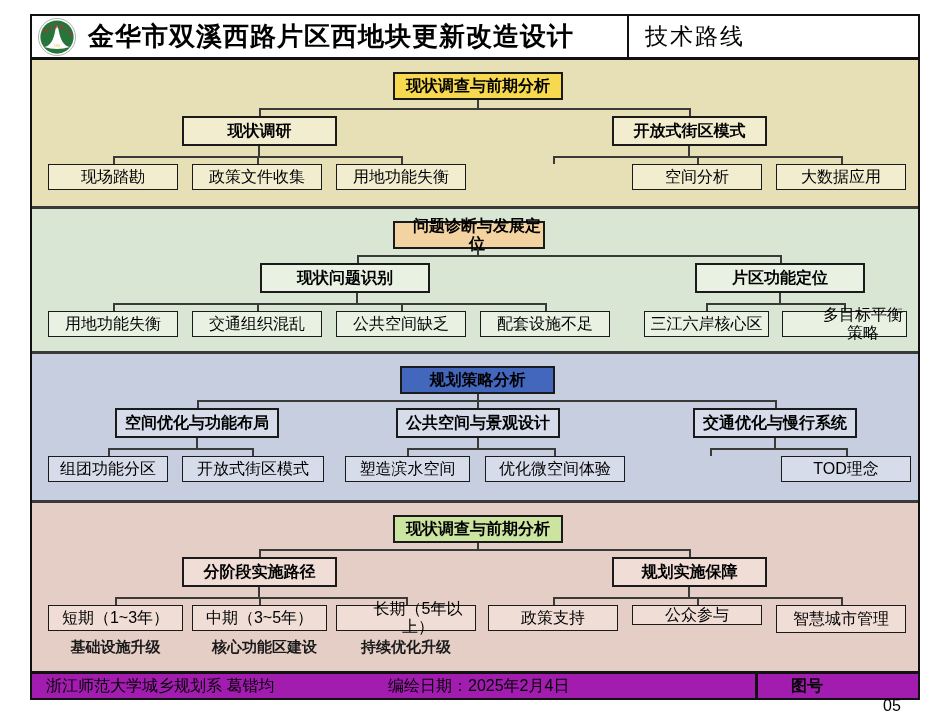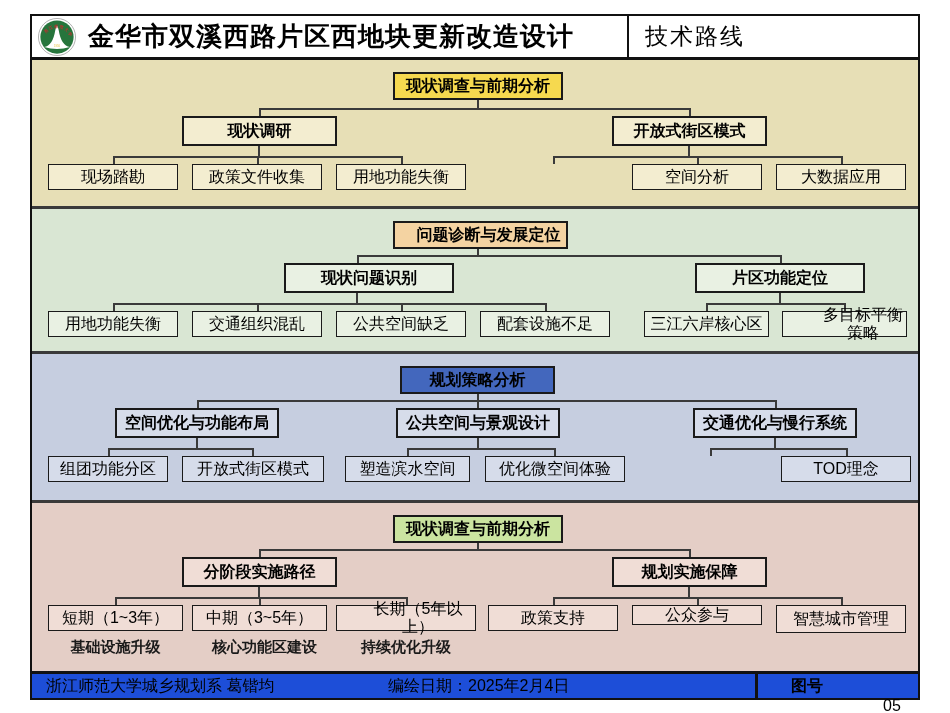--- a/index.html
+++ b/index.html
@@ -32,21 +32,21 @@
   .s3box { background:#D6DCEA; }
   .s4box { background:#F0DDD6; }
   .note { position:absolute; display:flex; align-items:center; justify-content:center;
           font-size:15px; font-weight:bold; color:#1a1a1a; }
 
   
   .hl { position:absolute; height:2px; background:#3a3a3a; }
   .vl { position:absolute; width:2px;  background:#3a3a3a; }
 
   
-  .ftr { position:absolute; left:0; top:655px; width:886px; height:27px; background:#1d4ed8; border-top:3px solid #111; }
+  .ftr { position:absolute; left:0; top:655px; width:886px; height:27px; background:#a21caf; border-top:3px solid #111; }
   .ftr-author { position:absolute; left:14px; top:0; height:24px; display:flex; align-items:center; font-size:16px; color:#000; }
   .ftr-date { position:absolute; left:356px; top:0; height:24px; display:flex; align-items:center; font-size:16px; color:#000; }
   .ftr-vline { position:absolute; left:723px; top:0; width:3px; height:24px; background:#111; }
   .ftr-figlabel { position:absolute; left:745px; top:0; width:60px; height:24px; display:flex; align-items:center; justify-content:center; font-size:16px; font-weight:bold; color:#000; }
   .ftr-fignum { position:absolute; left:840px; top:14px; width:40px; height:36px; display:flex; align-items:center; justify-content:center; font-size:16px; color:#000; }
 </style>
 </head>
 <body>
 
 <div class="page">
@@ -84,26 +84,26 @@
     <div class="vl" style="left:521px;top:140px;height:8px;"></div>
     <div class="vl" style="left:665px;top:140px;height:8px;"></div>
     <div class="vl" style="left:809px;top:140px;height:8px;"></div>
     <div class="node leaf s1box" style="left:16px;top:148px;width:130px;height:26px;">现场踏勘</div>
     <div class="node leaf s1box" style="left:160px;top:148px;width:130px;height:26px;">政策文件收集</div>
     <div class="node leaf s1box" style="left:304px;top:148px;width:130px;height:26px;">用地功能失衡</div>
     <div class="node leaf s1box" style="left:600px;top:148px;width:130px;height:26px;">空间分析</div>
     <div class="node leaf s1box" style="left:744px;top:148px;width:130px;height:26px;">大数据应用</div>
 
     <div class="sec sec2"></div>
-    <div class="node root" style="left:361px;top:205px;width:175px;height:28px;background:#F4D3A2;padding-left:16px;">问题诊断与发展定位</div>
+    <div class="node root" style="left:361px;top:205px;width:152px;height:28px;background:#F4D3A2;padding-left:16px;">问题诊断与发展定位</div>
     <div class="vl" style="left:445px;top:233px;height:6px;"></div>
     <div class="hl" style="left:325px;top:239px;width:424px;"></div>
     <div class="vl" style="left:325px;top:239px;height:8px;"></div>
     <div class="vl" style="left:748px;top:239px;height:8px;"></div>
-    <div class="node l2 s2box" style="left:252px;top:247px;width:170px;height:30px;">现状问题识别</div>
+    <div class="node l2 s2box" style="left:228px;top:247px;width:170px;height:30px;">现状问题识别</div>
     <div class="node l2 s2box" style="left:663px;top:247px;width:170px;height:30px;">片区功能定位</div>
     <div class="vl" style="left:324px;top:277px;height:10px;"></div>
     <div class="hl" style="left:81px;top:287px;width:433px;"></div>
     <div class="vl" style="left:81px;top:287px;height:8px;"></div>
     <div class="vl" style="left:225px;top:287px;height:8px;"></div>
     <div class="vl" style="left:369px;top:287px;height:8px;"></div>
     <div class="vl" style="left:513px;top:287px;height:8px;"></div>
     <div class="vl" style="left:747px;top:277px;height:10px;"></div>
     <div class="hl" style="left:674px;top:287px;width:139px;"></div>
     <div class="vl" style="left:674px;top:287px;height:8px;"></div>

